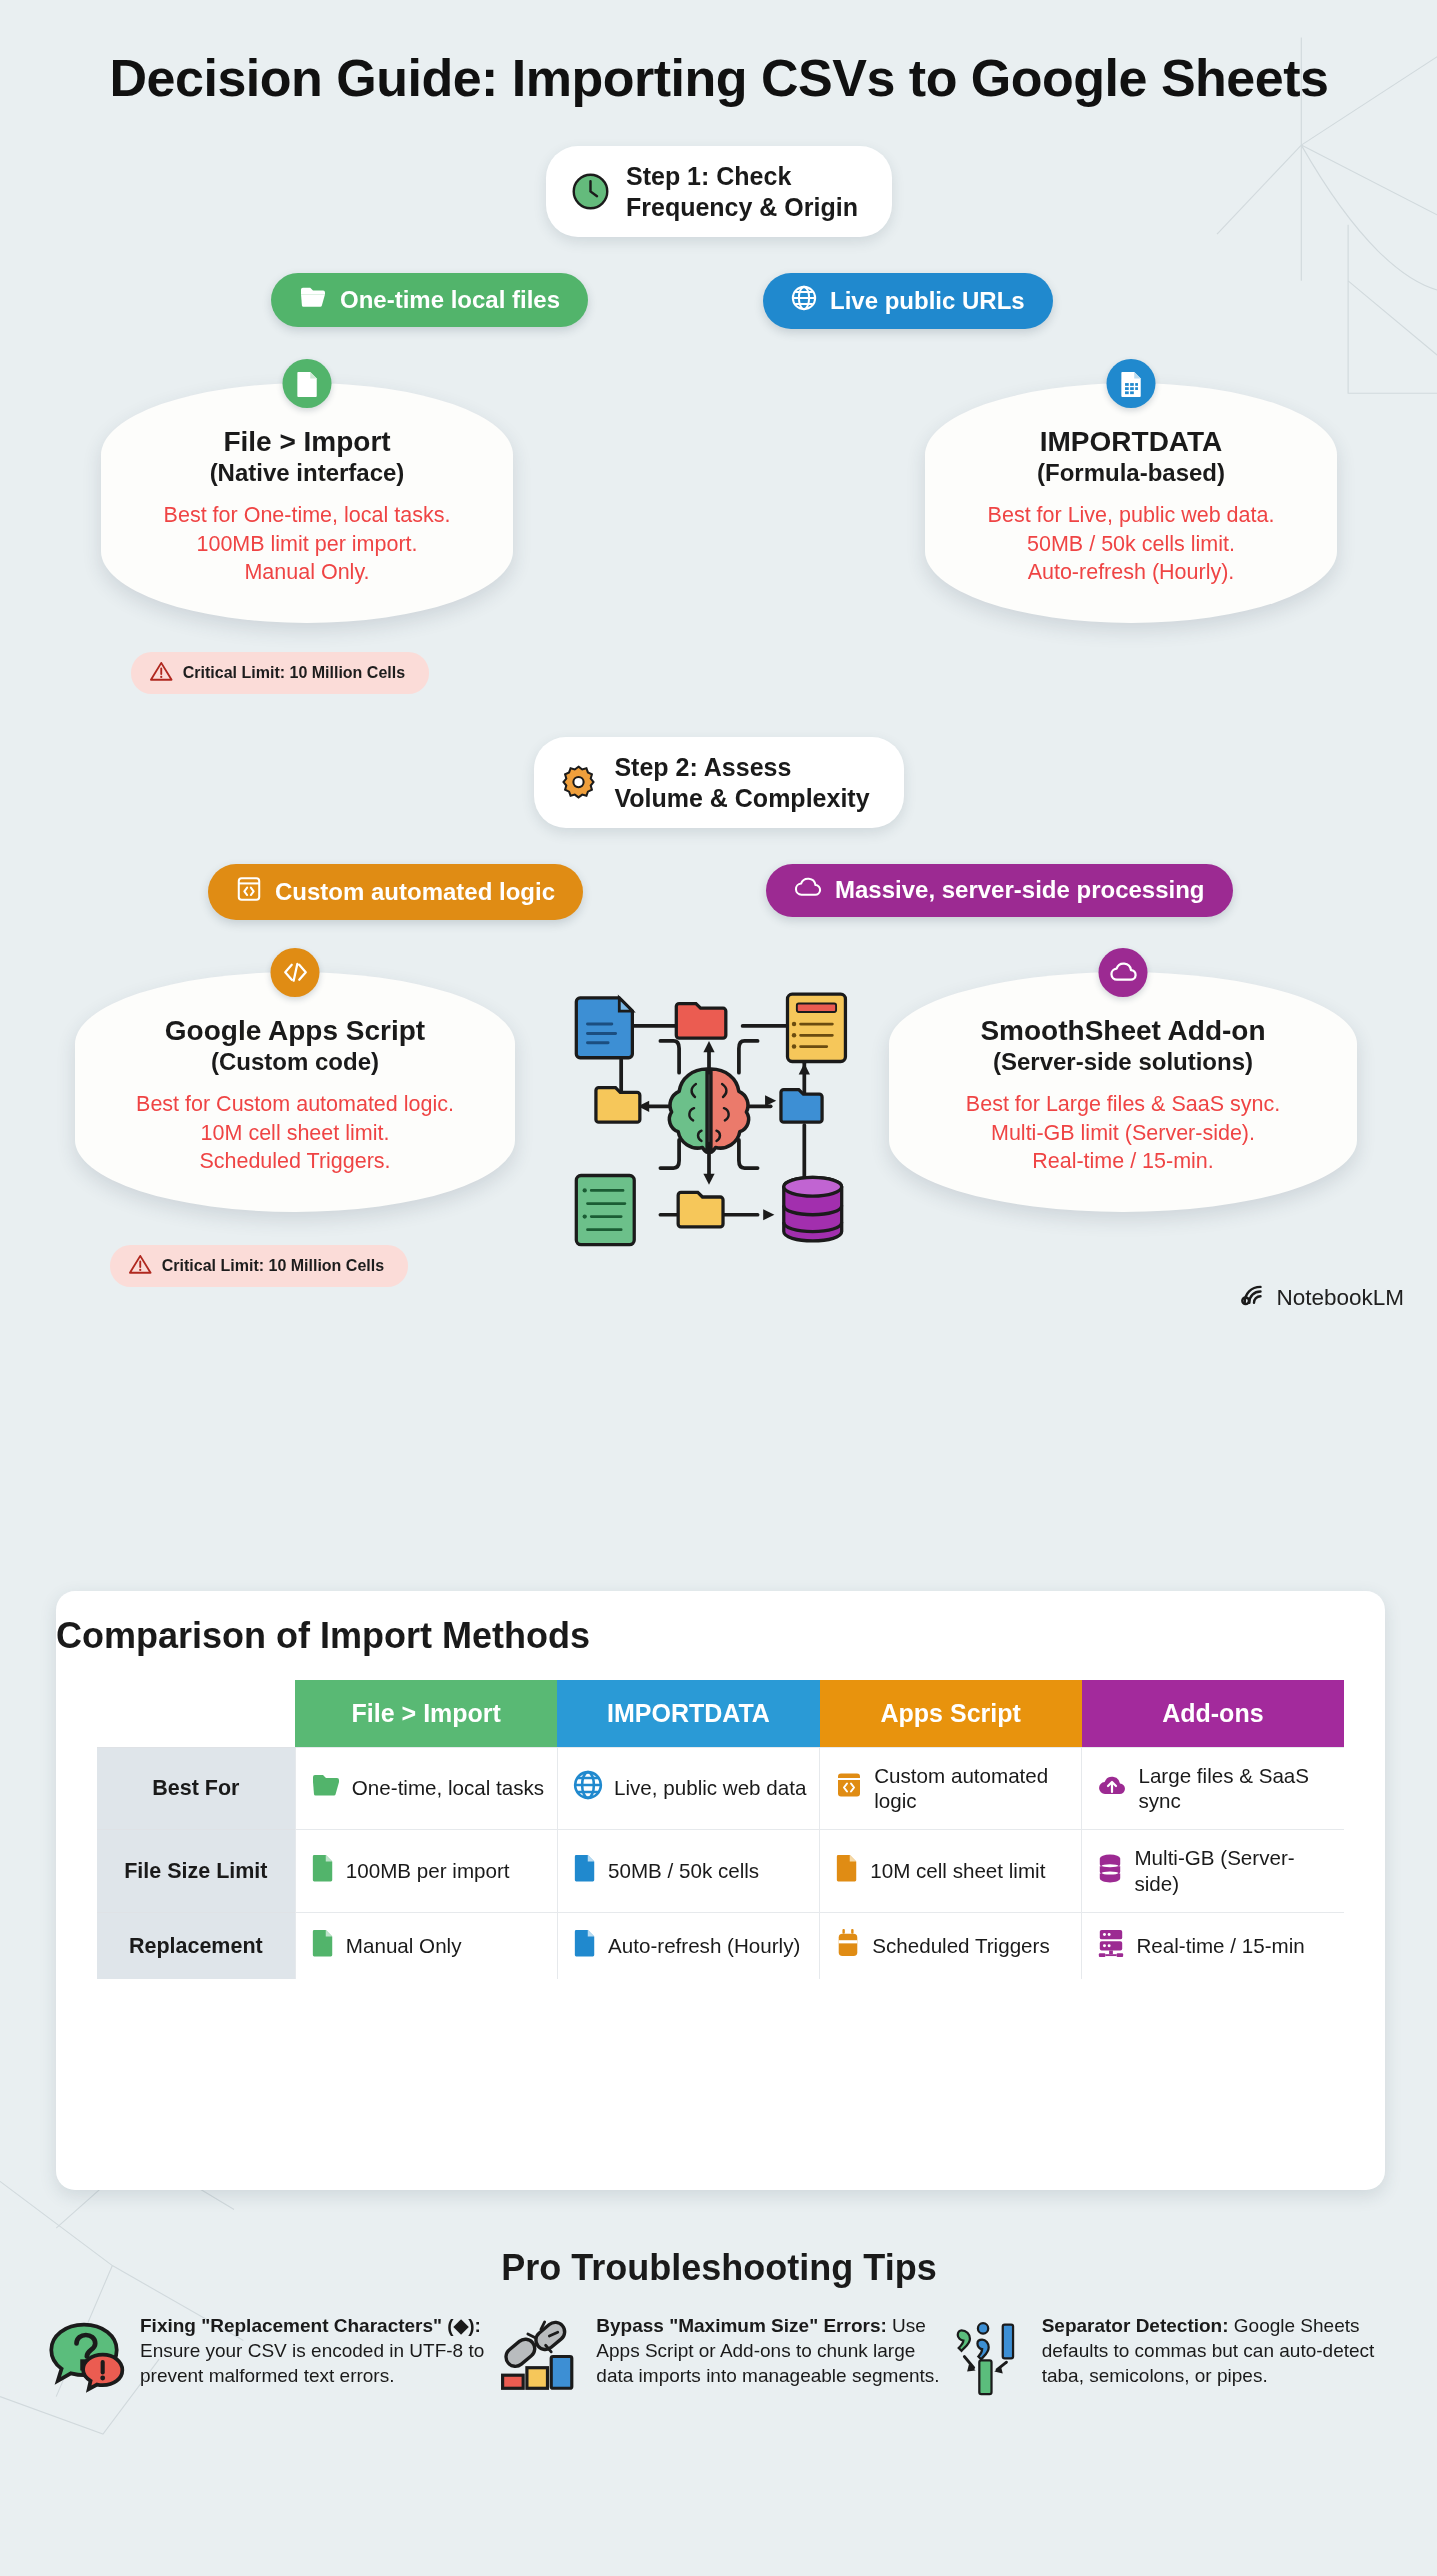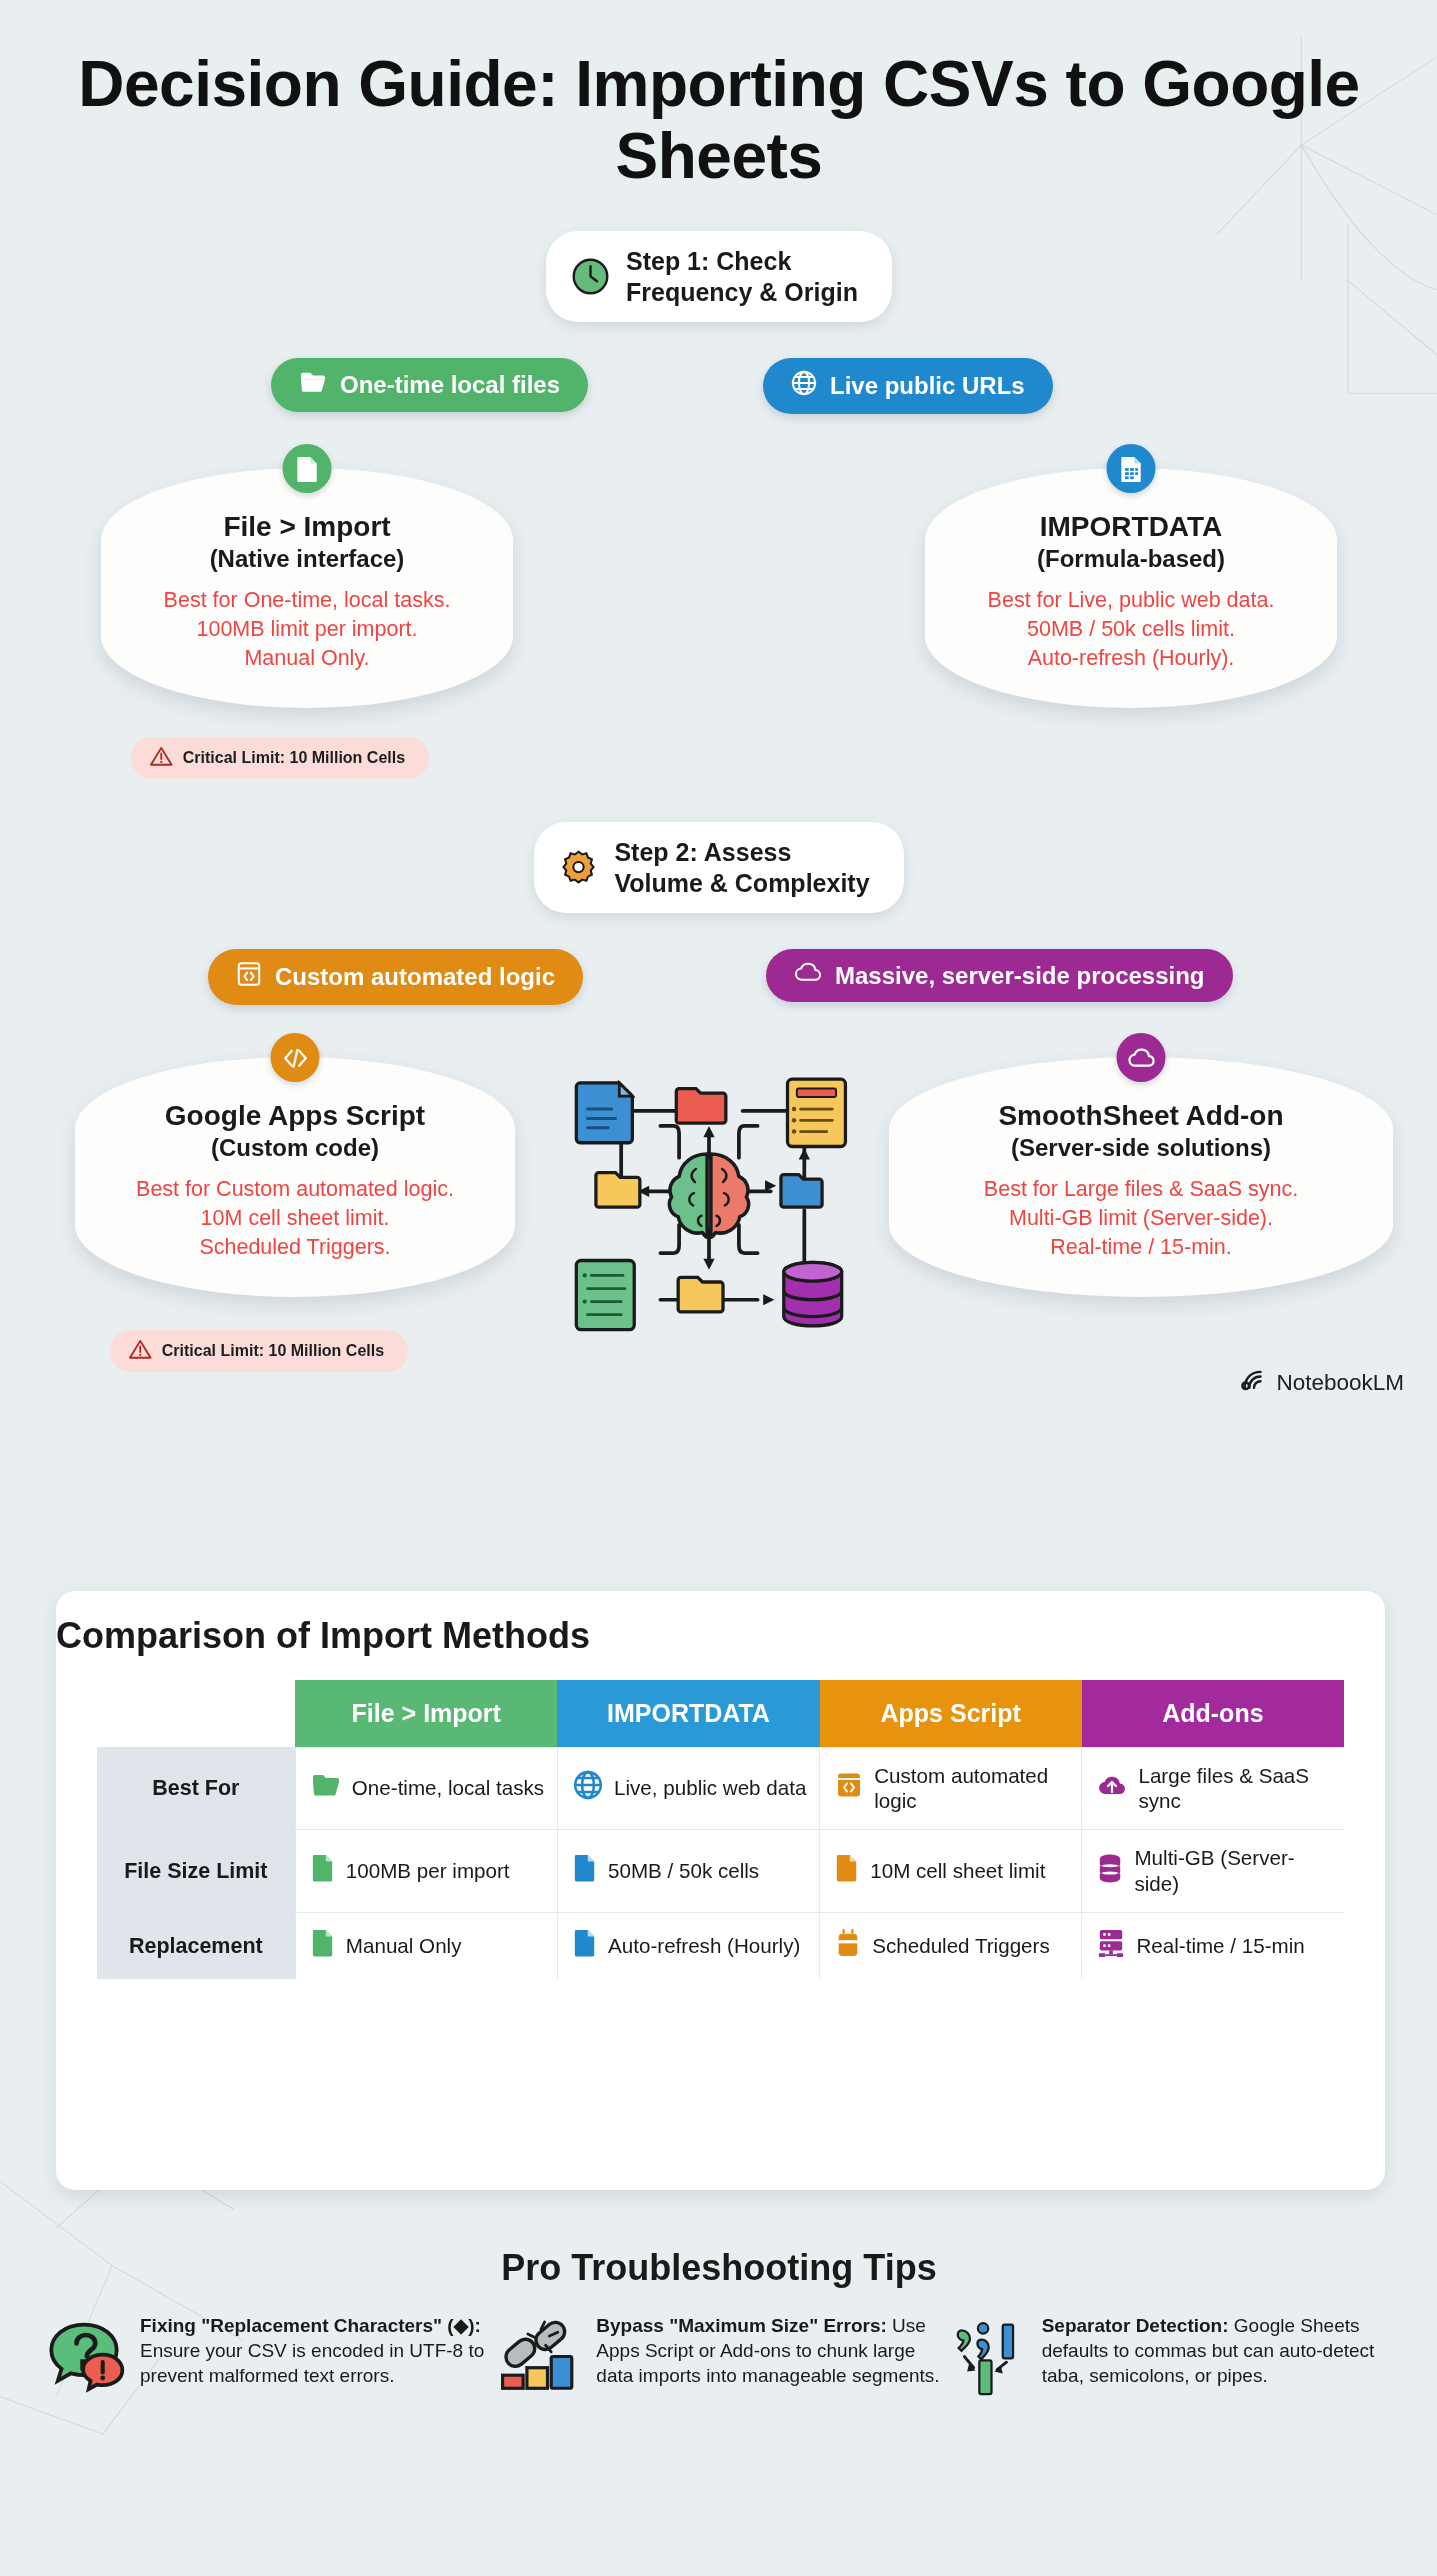--- a/index.html
+++ b/index.html
@@ -12,21 +12,21 @@
     position: relative;
     overflow: hidden;
     color: #1a1a1a;
   }
   .bgdeco { position: absolute; inset: 0; pointer-events: none; z-index: 0; }
   .page { position: relative; z-index: 1; width: 1438px; }
 
   
   .title {
     text-align: center;
-    font-size: 64px;
+    font-size: 52px;
     font-weight: bold;
     line-height: 1.12;
     letter-spacing: -0.5px;
     padding-top: 49px;
     color: #111;
   }
 
   
   .step-wrap { display: flex; justify-content: center; }
   .step-header {
@@ -382,21 +382,21 @@
         </g>
 
         <g>
           <path d="M240 218c0-6 14-10 31-10s31 4 31 10v48c0 6-14 10-31 10s-31-4-31-10z" fill="#a22fae" stroke="#1b1b1b" stroke-width="3.5"></path>
           <ellipse cx="271" cy="218" rx="31" ry="10" fill="#c164d2" stroke="#1b1b1b" stroke-width="3.5"></ellipse>
           <path d="M240 238c0 6 14 10 31 10s31-4 31-10M240 256c0 6 14 10 31 10s31-4 31-10" fill="none" stroke="#1b1b1b" stroke-width="3.5"></path>
         </g>
       </svg>
     </div>
 
-    <div class="ecard" style="left:889px; top:17px; width:504px;">
+    <div class="ecard" style="left:889px; top:17px; width:468px;">
       <span class="badge" style="background:#9c2a92;">
         <svg width="28" height="22.5" viewBox="0 0 30 24">
             <path d="M8 20a6 6 0 01-.4-11.98A8 8 0 0123 9.6 5.2 5.2 0 0122.5 20z" fill="none" stroke="#fff" stroke-width="2.4" stroke-linejoin="round"></path>
           </svg>
       </span>
       <h3>SmoothSheet Add-on</h3>
       <div class="sub">(Server-side solutions)</div>
       <div class="body" style="white-space:pre-line;">Best for Large files &amp; SaaS sync.
 Multi-GB limit (Server-side).
 Real-time / 15-min.</div>

